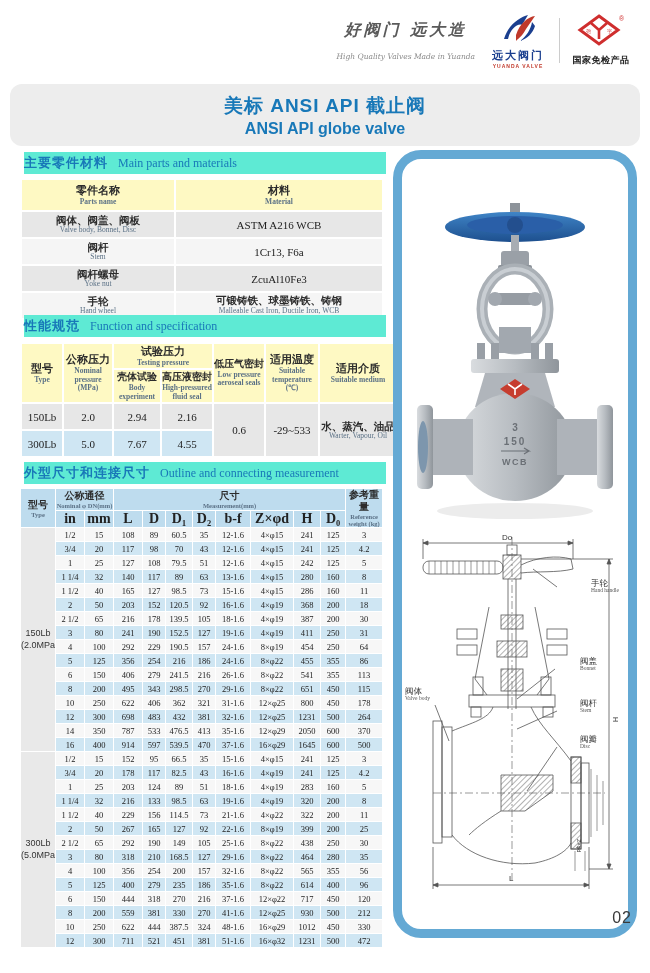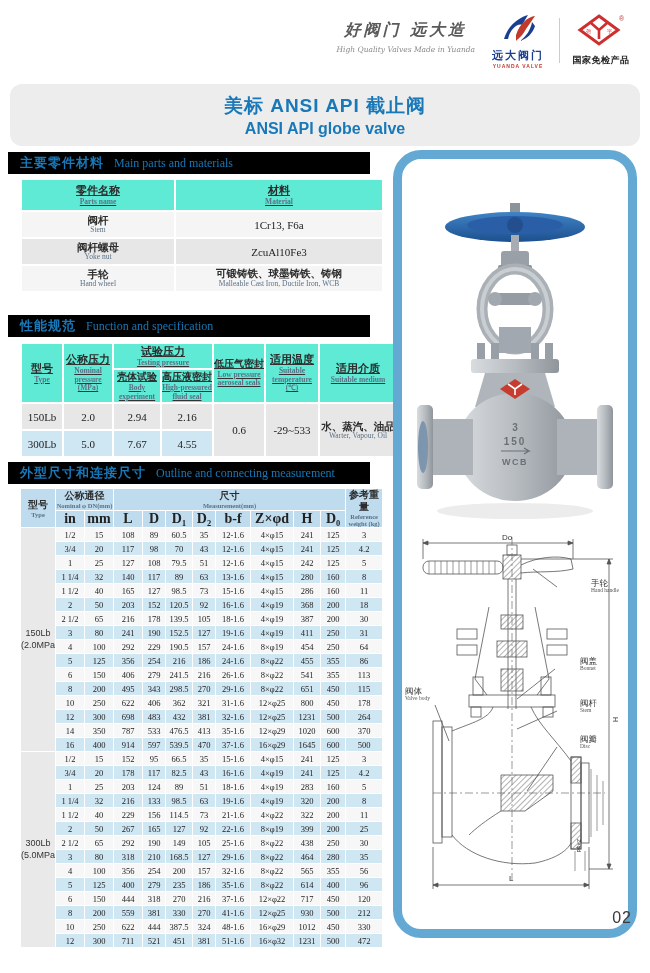--- a/index.html
+++ b/index.html
@@ -3,45 +3,45 @@
 <meta charset="utf-8">
 <style>
   html,body{margin:0;padding:0;background:#fff;}
   .page{position:relative;width:650px;height:973px;background:#fff;overflow:hidden;
         font-family:"Liberation Sans",sans-serif;color:#333;}
 
   
   .slogan{position:absolute;top:20px;right:175px;text-align:center;}
   .slogan-cn{font-family:"DejaVu Serif",serif;font-style:italic;font-weight:bold;
              font-size:16px;color:#5a5a5a;letter-spacing:3px;}
-  .slogan-en{font-family:"DejaVu Serif",serif;font-style:italic;font-size:7.5px;color:#8a8a8a;margin-top:4px;}
+  .slogan-en{font-family:"DejaVu Serif",serif;font-style:italic;font-size:7.5px;color:#8a8a8a;margin-top:11px;}
   .brand{position:absolute;top:13px;right:98px;width:68px;text-align:center;}
   .brand-cn{font-size:11px;font-weight:bold;color:#1b3f8f;letter-spacing:2px;margin-top:1px;}
   .brand-en{font-size:5px;color:#c0392b;font-weight:bold;letter-spacing:1px;}
   .hdr-divider{position:absolute;top:18px;right:90px;width:1px;height:45px;background:#ccc;}
   .badge{position:absolute;top:13px;right:14px;width:70px;text-align:center;}
   .badge-label{font-size:9px;font-weight:bold;color:#222;margin-top:1px;letter-spacing:0.5px;}
 
   
   .title-banner{position:absolute;top:84px;left:10px;width:630px;height:62px;background:#ededed;
                 border-radius:12px;display:flex;flex-direction:column;justify-content:center;
                 align-items:center;gap:1px;}
   .title-cn{font-size:19px;font-weight:bold;color:#1878b8;letter-spacing:1px;}
   .title-en{font-size:16px;font-weight:bold;color:#1878b8;}
 
   
-  .sec{position:absolute;left:8px;width:362px;height:22px;background:#000000;display:flex;
-       align-items:center;padding-left:12px;box-sizing:border-box;}
+  .sec{position:absolute;left:24px;width:362px;height:22px;background:#5eead4;display:flex;
+       align-items:center;padding-left:0;box-sizing:border-box;}
   .sec-cn{font-size:13px;font-weight:bold;color:#1878b8;letter-spacing:1px;}
   .sec-en{font-family:"Liberation Serif",serif;font-size:12px;color:#1878b8;margin-left:10px;}
 
   
   table{border-collapse:separate;border-spacing:2px;table-layout:fixed;}
   th,td{text-align:center;vertical-align:middle;padding:0;overflow:hidden;}
-  .hd{background:#5eead4;text-decoration:underline;}
+  .hd{background:#fef9c3;}
   .m{font-size:11px;font-weight:bold;color:#2c2c2c;line-height:1.25;}
   .s{font-family:"Liberation Serif",serif;font-size:7.5px;color:#5b7186;line-height:1.15;}
   .mc{font-size:10.5px;color:#2c2c2c;line-height:1.2;}
   .val{font-family:"Liberation Serif",serif;font-size:11px;color:#222;}
   .r0{background:#e7e7e7;} .r1{background:#f5f5f5;}
 
   .mat-table{position:absolute;left:20px;top:178px;width:362px;}
   .mat-table th{height:30px;} .mat-table td{height:25px;}
 
   .spec-table{position:absolute;left:20px;top:342px;width:362px;}
@@ -125,20 +125,27 @@
           <div class="m">零件名称</div>
           <div class="s">Parts name</div>
         </th>
         <th class="hd">
           <div class="m">材料</div>
           <div class="s">Material</div>
         </th>
       </tr>
     </thead>
     <tbody>
+        <tr class="r0">
+          <td>
+            <div class="mc" style="font-weight: bold;">阀体、阀盖、阀板</div>
+            <div class="s">Valve body, Bonnet, Disc</div>
+          </td>
+          <td class="val">ASTM A216 WCB</td>
+        </tr>
         <tr class="r1">
           <td>
             <div class="mc" style="font-weight: bold;">阀杆</div>
             <div class="s">Stem</div>
           </td>
           <td class="val">1Cr13, F6a</td>
         </tr>
         <tr class="r0">
           <td>
             <div class="mc" style="font-weight: bold;">阀杆螺母</div>
@@ -475,21 +482,21 @@
         </tr>
         <tr class="w">
           <td>14</td>
           <td>350</td>
           <td>787</td>
           <td>533</td>
           <td>476.5</td>
           <td>413</td>
           <td>35-1.6</td>
           <td>12×φ29</td>
-          <td>1020</td>
+          <td>2050</td>
           <td>600</td>
           <td>370</td>
         </tr>
         <tr class="b">
           <td>16</td>
           <td>400</td>
           <td>914</td>
           <td>597</td>
           <td>539.5</td>
           <td>470</td>

